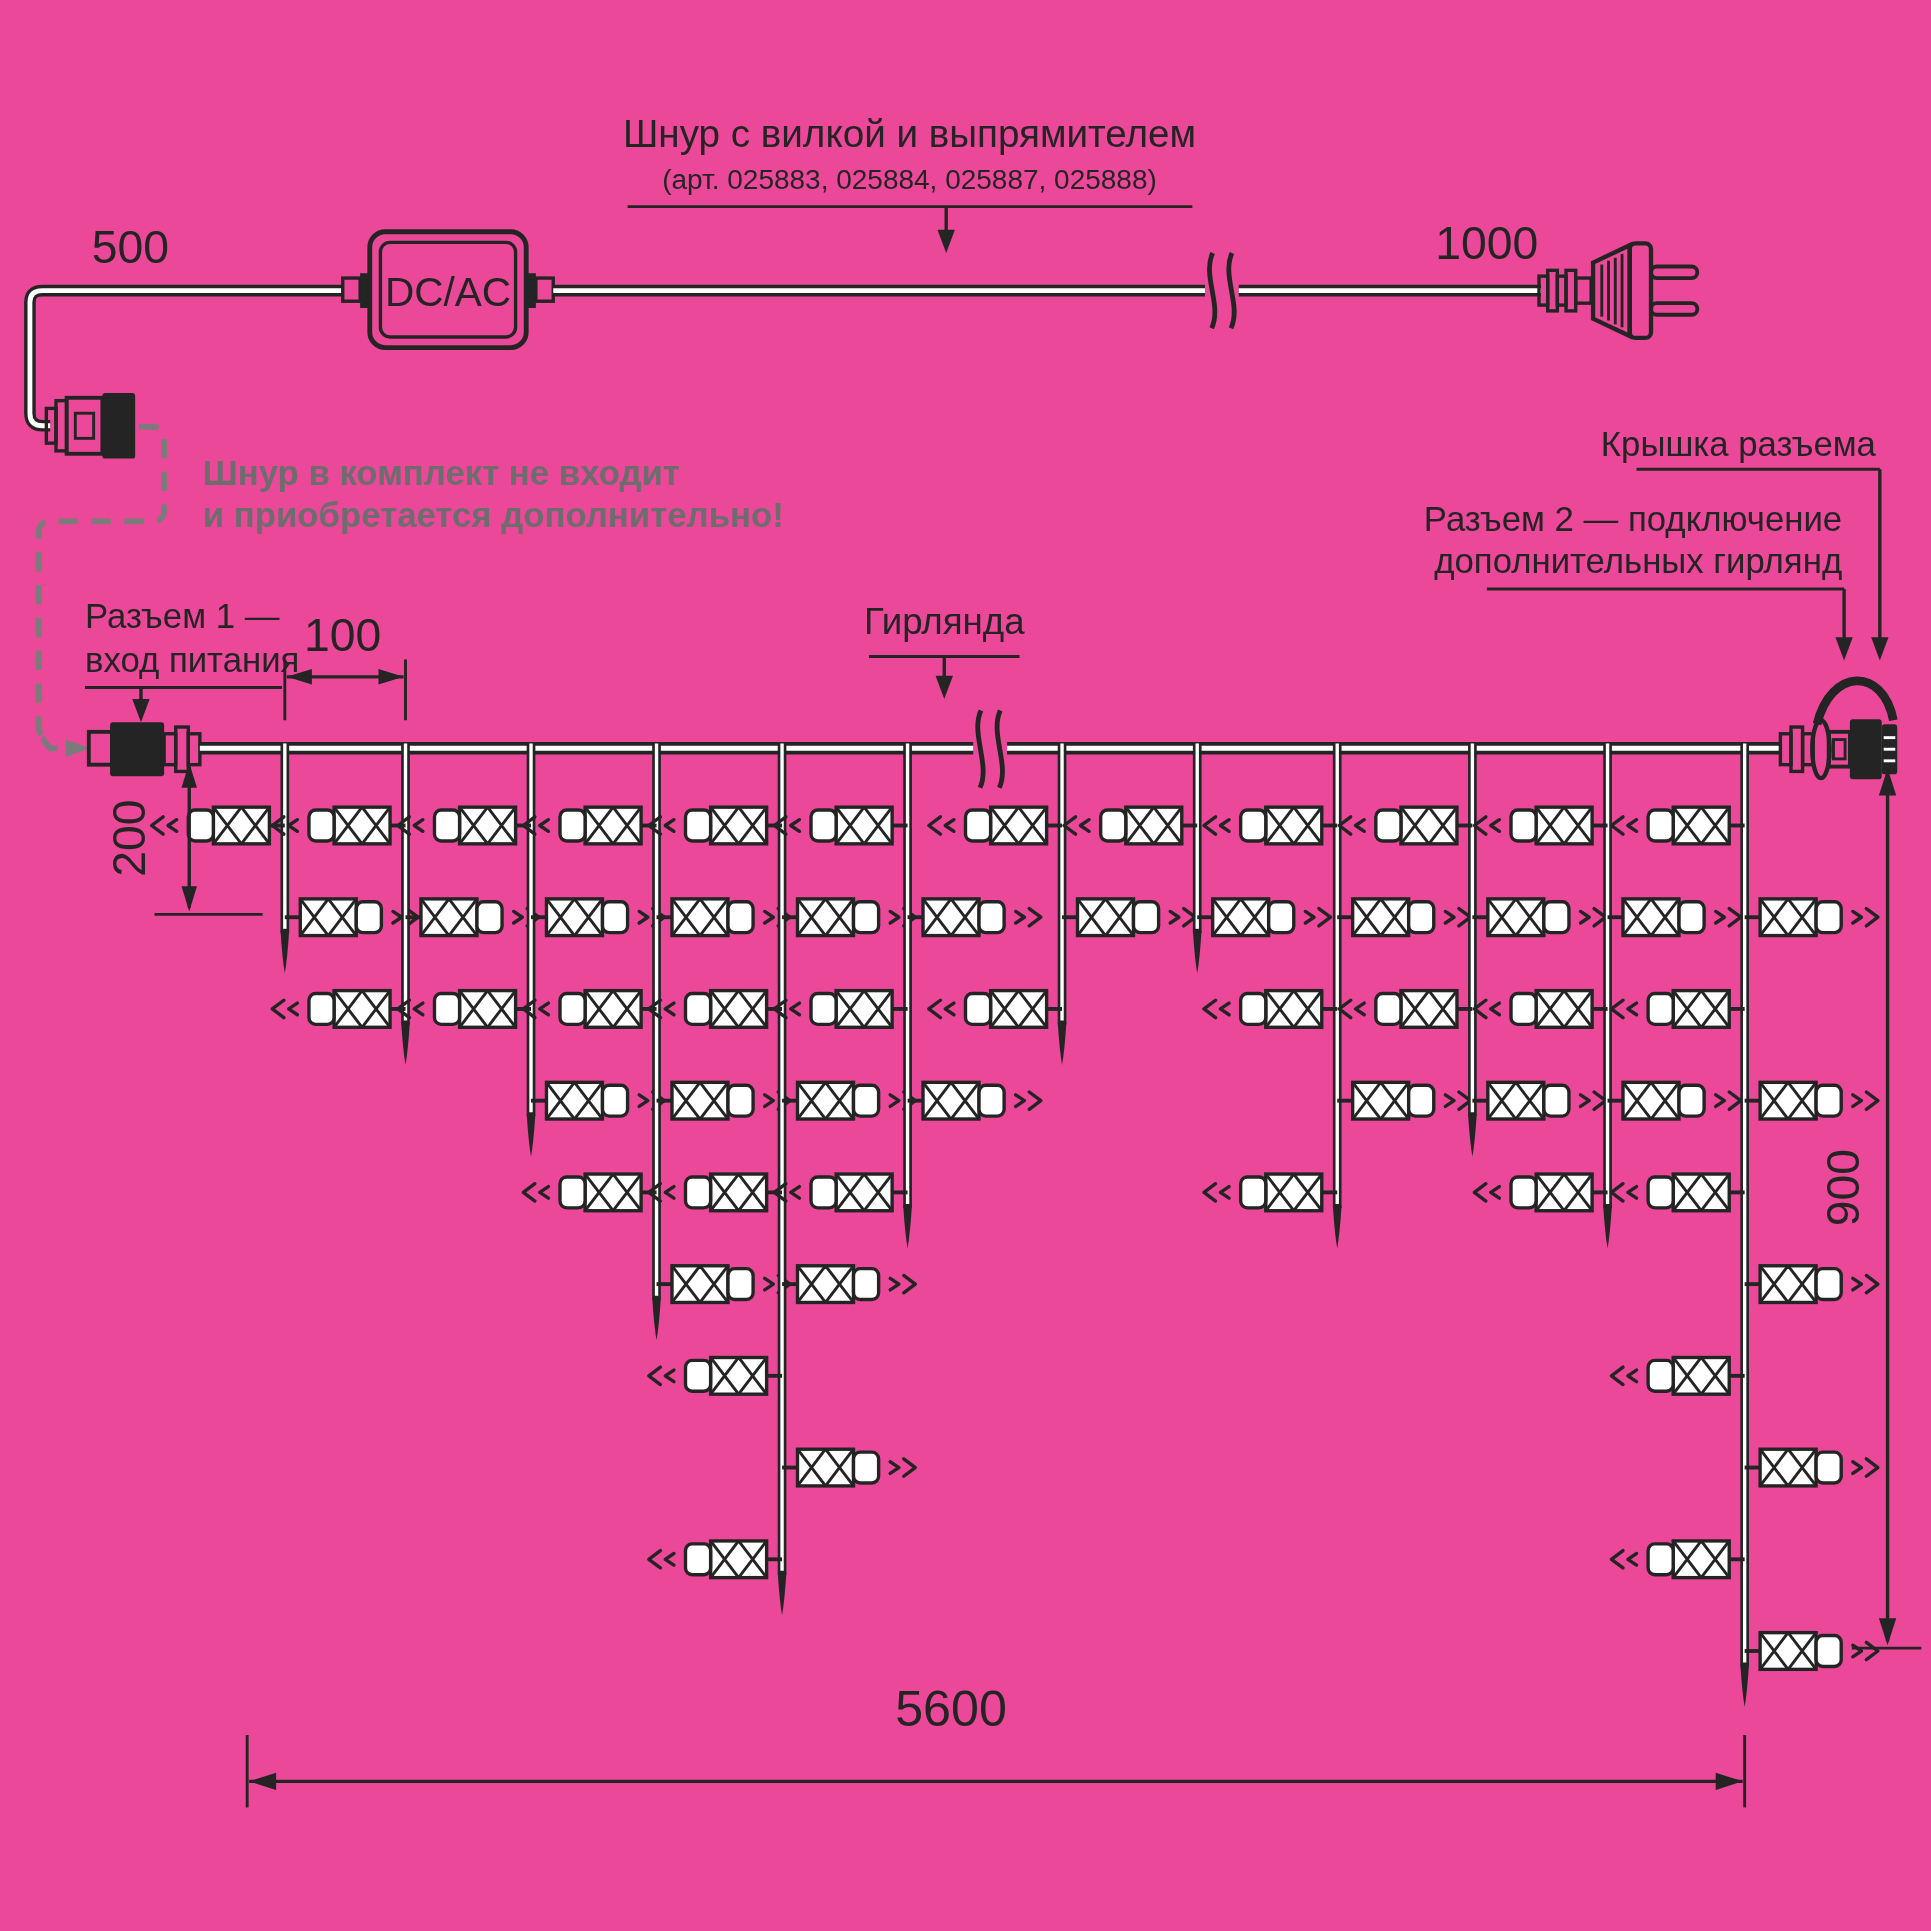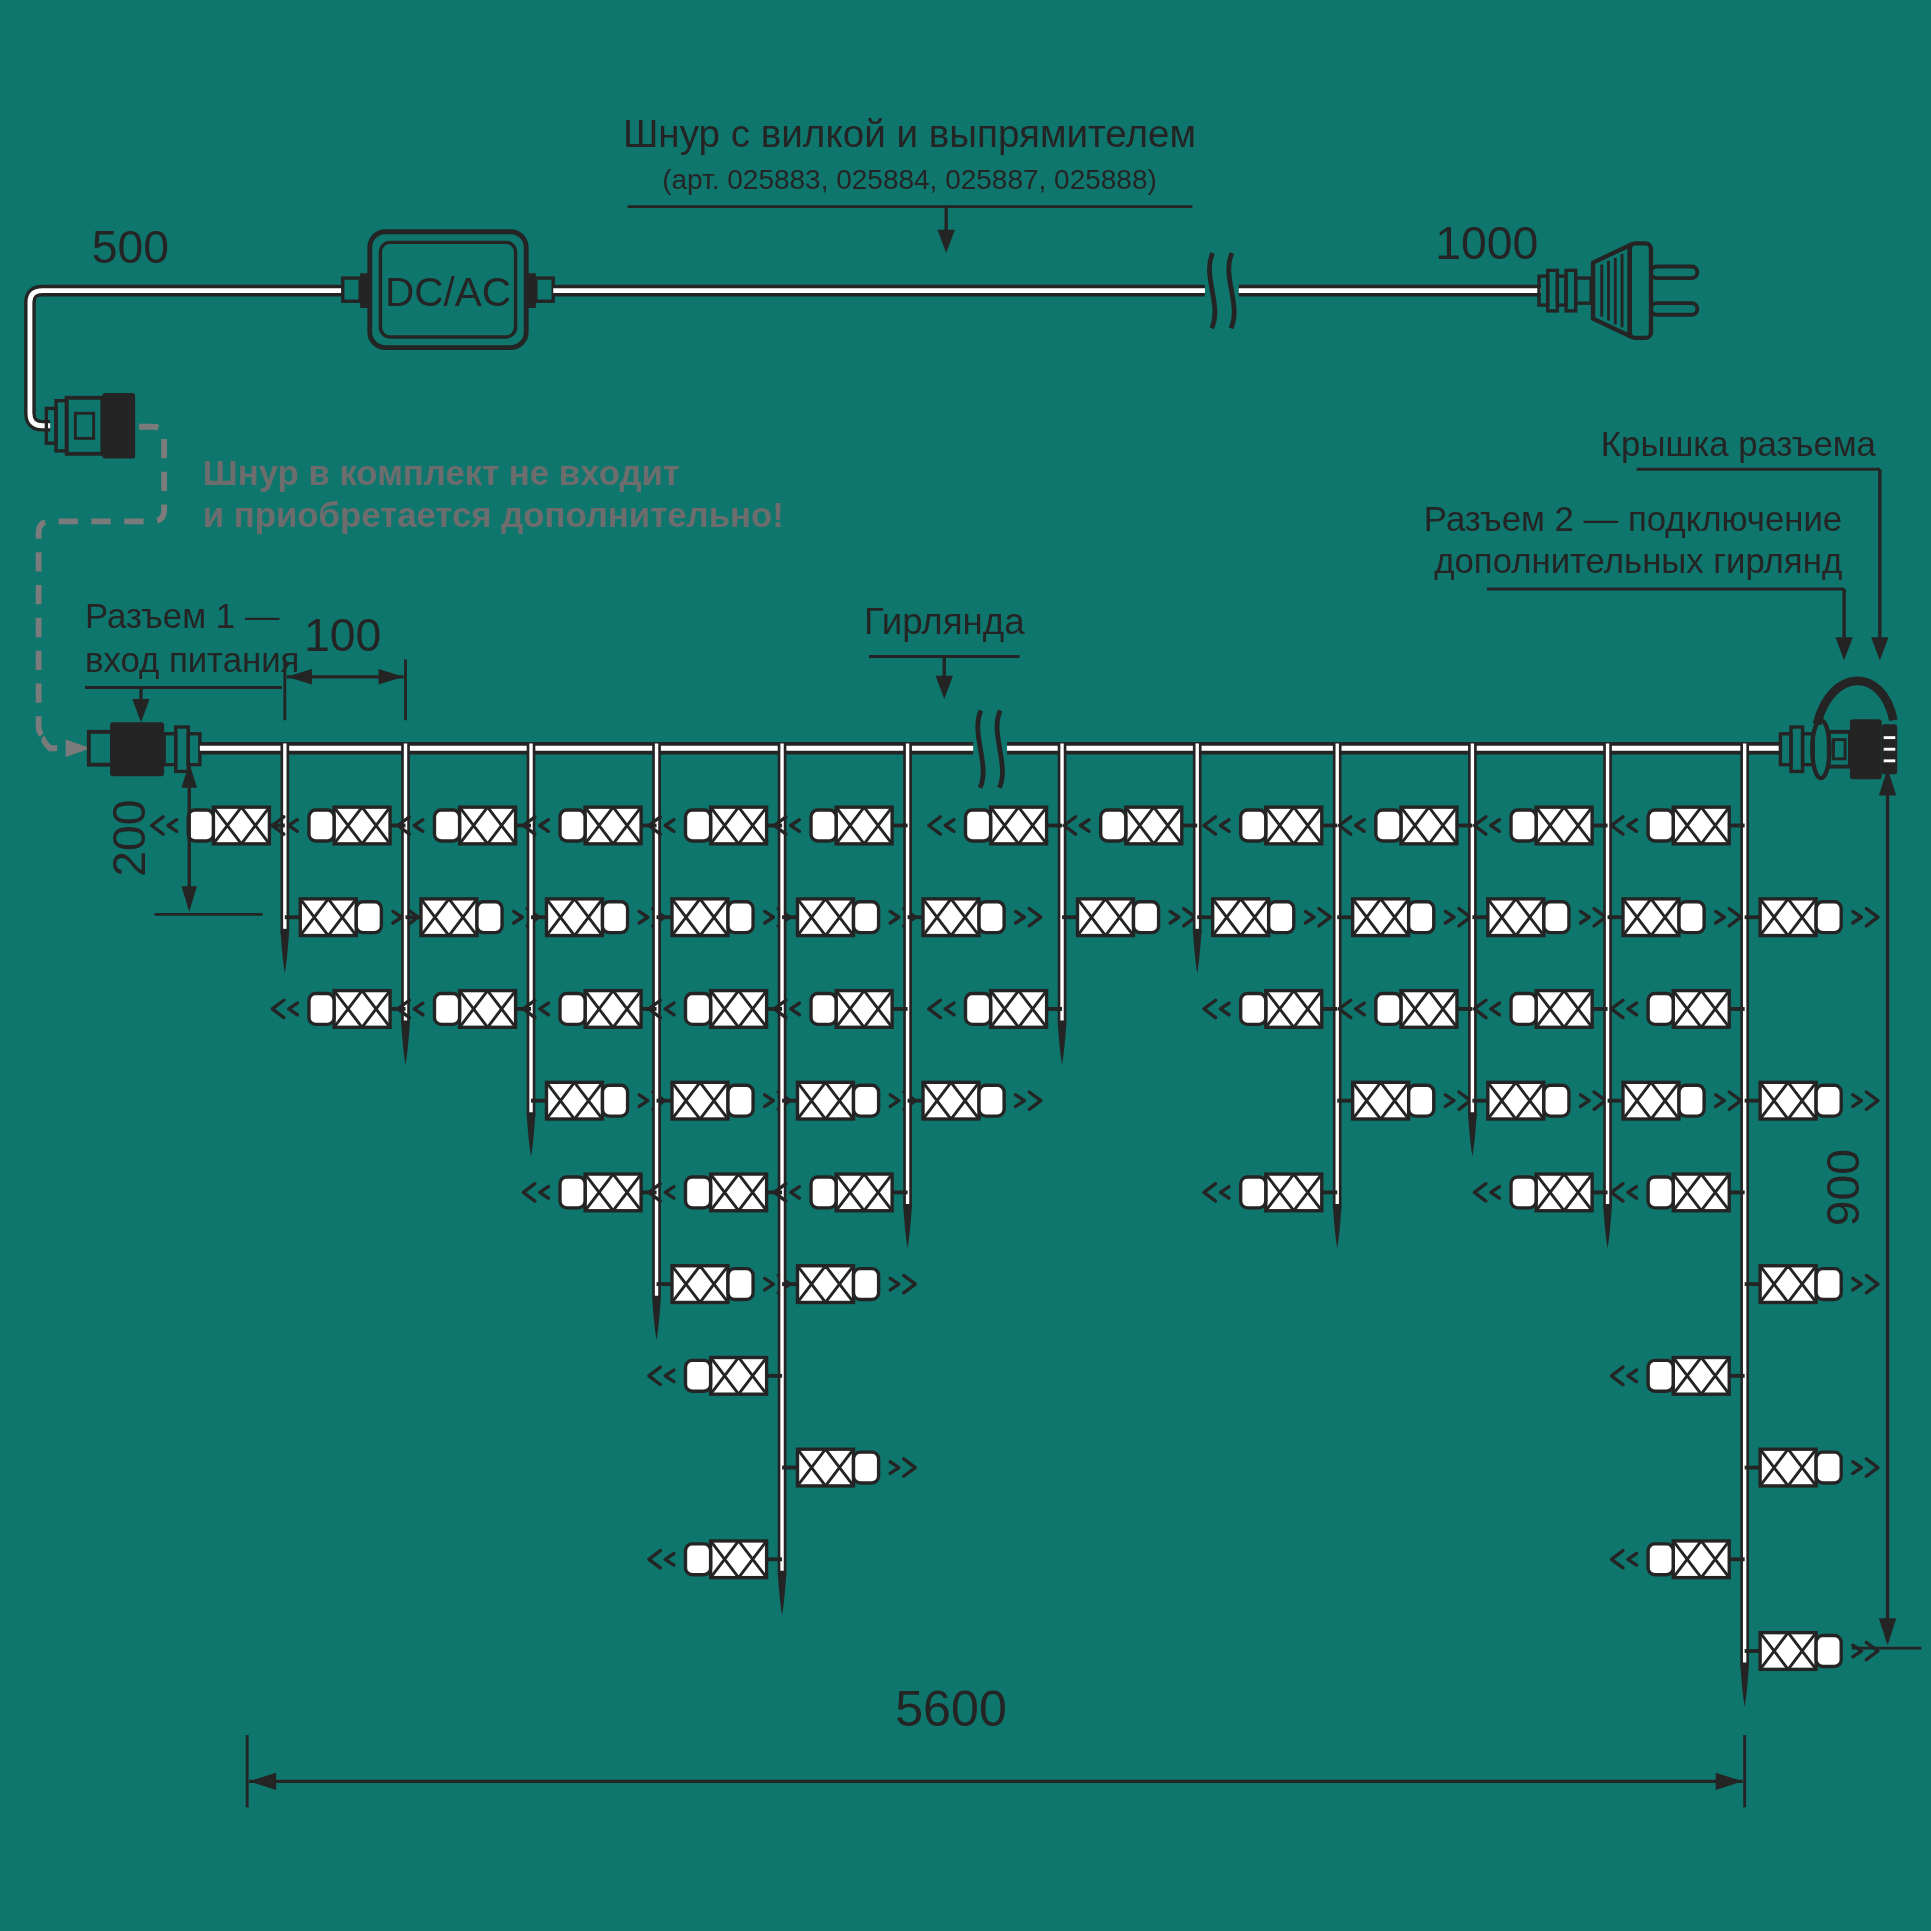--- a/index.html
+++ b/index.html
@@ -1,16 +1,16 @@
 <!DOCTYPE html>
 <html><head>
 <meta charset="utf-8">
 <style>
   html,body{margin:0;padding:0;background:#ffffff;}
-  .page{width:1931px;height:1931px;position:relative;background:#0f766e;
+  .page{width:1931px;height:1931px;position:relative;background:#ec4899;
         font-family:"Liberation Sans", sans-serif;}
   svg{display:block;}
   text{fill:#242424;font-family:"Liberation Sans", sans-serif;}
   .t-title{font-size:40px;}
   .t-sub{font-size:29px;}
   .t-dim{font-size:48px;}
   .t-dim-big{font-size:52px;}
   .t-label{font-size:36px;}
   .t-garland{font-size:38px;}
   .t-box{font-size:42px;}

